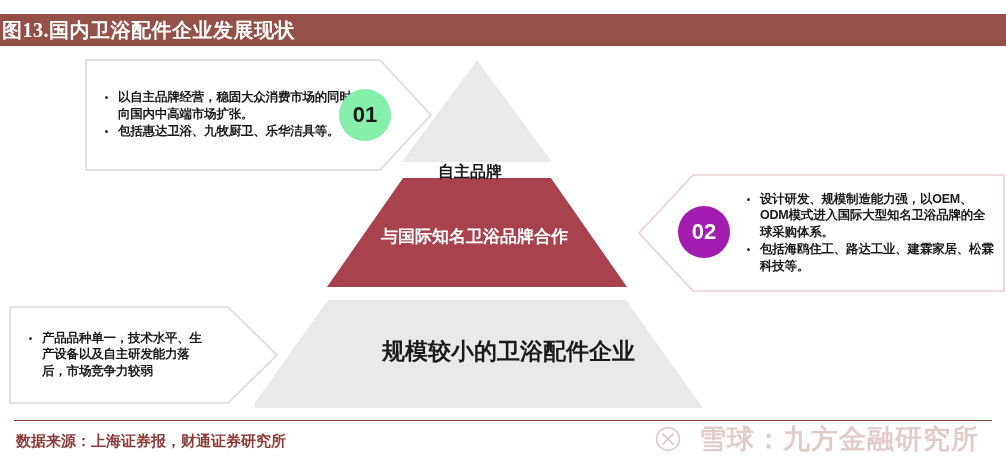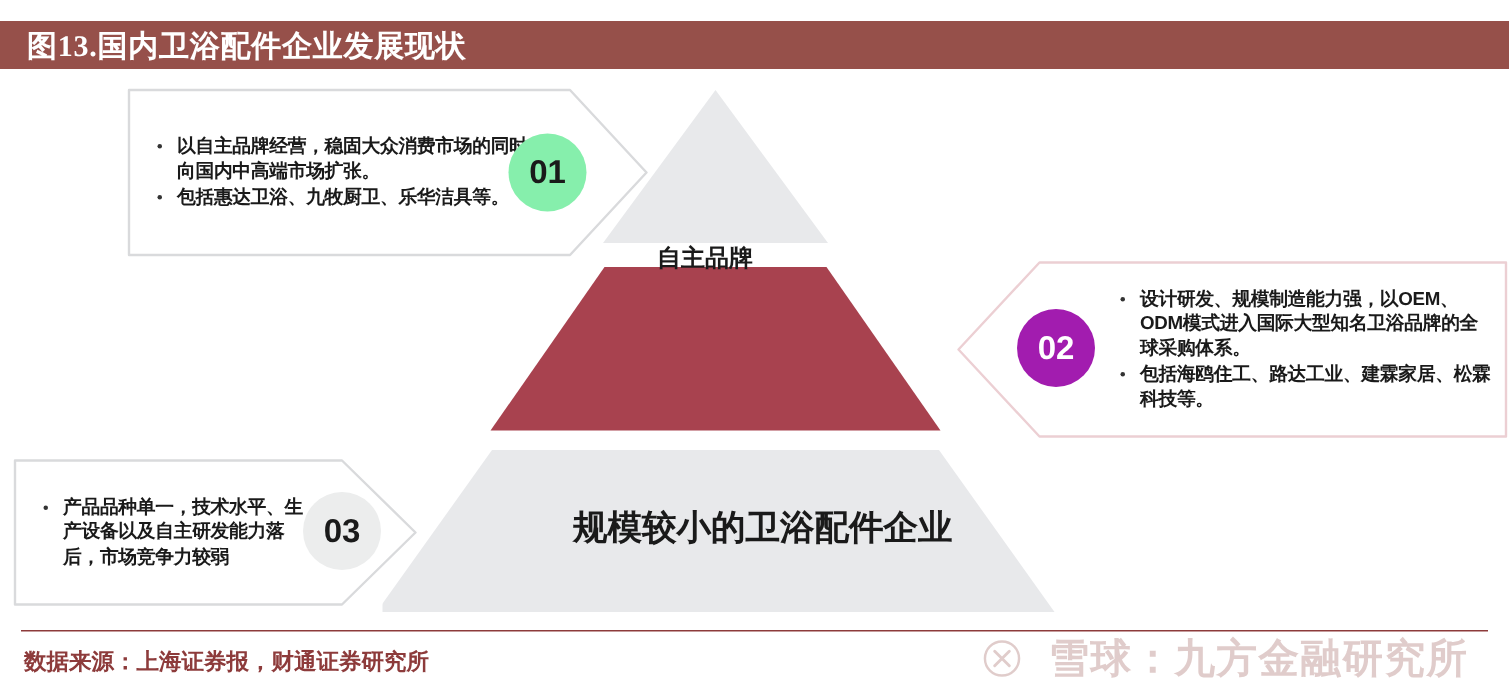--- a/index.html
+++ b/index.html
@@ -15,21 +15,21 @@
   
   .title-bar{
     position:absolute;left:0;top:14px;width:1006px;height:32px;
     background:#96504a;
     display:flex;align-items:center;
   }
   .title-text{
     color:#ffffff;
     font-family:"Liberation Serif","DejaVu Serif",serif;
     font-size:20px;font-weight:700;letter-spacing:0.5px;
-    padding-left:18px;white-space:nowrap;
+    padding-left:2px;white-space:nowrap;
   }
 
   
   .pyramid{position:absolute;left:255px;top:52px;width:480px;height:360px;}
   .pyr-svg{position:absolute;left:0;top:0;}
   .pyr-label{
     position:absolute;font-weight:700;white-space:nowrap;
     font-family:"Liberation Sans","DejaVu Sans",sans-serif;
   }
   .pyr-label.top{left:183px;top:110px;font-size:16px;color:#1a1a1a;}
@@ -123,20 +123,21 @@
   <div class="pyramid">
     <svg class="pyr-svg" width="480" height="360" viewBox="0 0 480 360">
 
       <polygon points="222,8 297,110 147,110" fill="#e8e9eb"></polygon>
 
       <polygon points="148,126 296,126 372,235 72,235" fill="#a8424f"></polygon>
 
       <polygon points="73,248 371,248 448,356 -4,356" fill="#e8e9eb"></polygon>
     </svg>
     <div class="pyr-label top">自主品牌</div>
+    <div class="pyr-label mid">与国际知名卫浴品牌合作</div>
     <div class="pyr-label bot">规模较小的卫浴配件企业</div>
   </div>
 
   <div class="callout" id="callout-01">
     <svg class="callout-svg" width="350" height="118" viewBox="0 0 350 118">
       <polygon points="2,4 296,4 347,59 296,114 2,114" fill="#ffffff" stroke="#d9dadc" stroke-width="1.6" stroke-linejoin="round"></polygon>
     </svg>
     <div class="callout-body">
       <ul class="bullets">
         <li>以自主品牌经营，稳固大众消费市场的同时向国内中高端市场扩张。</li>
@@ -161,21 +162,20 @@
 
   <div class="callout" id="callout-03">
     <svg class="callout-svg" width="272" height="102" viewBox="0 0 272 102">
       <polygon points="2,3 220,3 269,51 220,99 2,99" fill="#ffffff" stroke="#d9dadc" stroke-width="1.6" stroke-linejoin="round"></polygon>
     </svg>
     <div class="callout-body">
       <ul class="bullets">
         <li>产品品种单一，技术水平、生产设备以及自主研发能力落后，市场竞争力较弱</li>
       </ul>
     </div>
-    <div class="num-circle">03</div>
   </div>
 
   <div class="footer-rule"></div>
   <div class="footer-src">数据来源：上海证券报，财通证券研究所</div>
 
   <div class="watermark">
     <svg class="wm-logo" viewBox="0 0 32 32">
       <circle cx="16" cy="16" r="14" fill="none" stroke="#9b5a55" stroke-width="2"></circle>
       <path d="M10 10 L22 22 M22 10 L10 22" stroke="#9b5a55" stroke-width="2.4" stroke-linecap="round" fill="none"></path>
     </svg>

